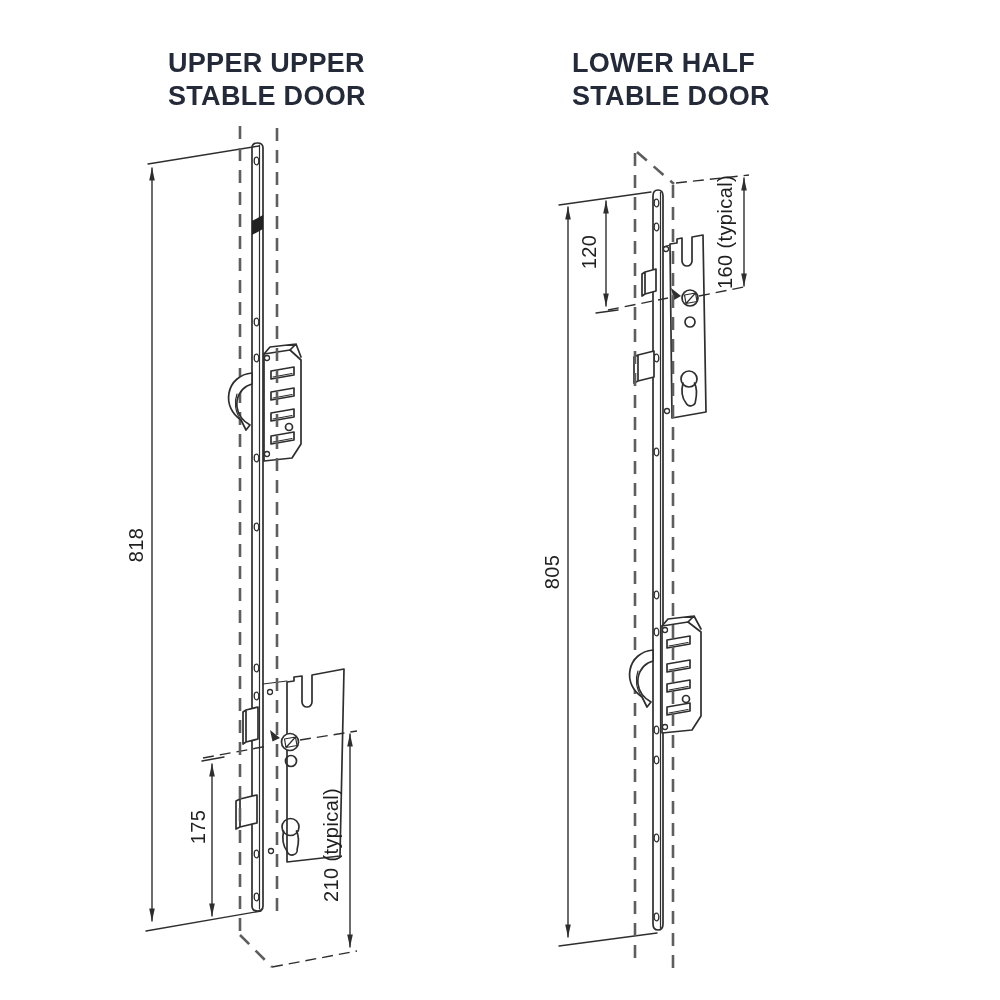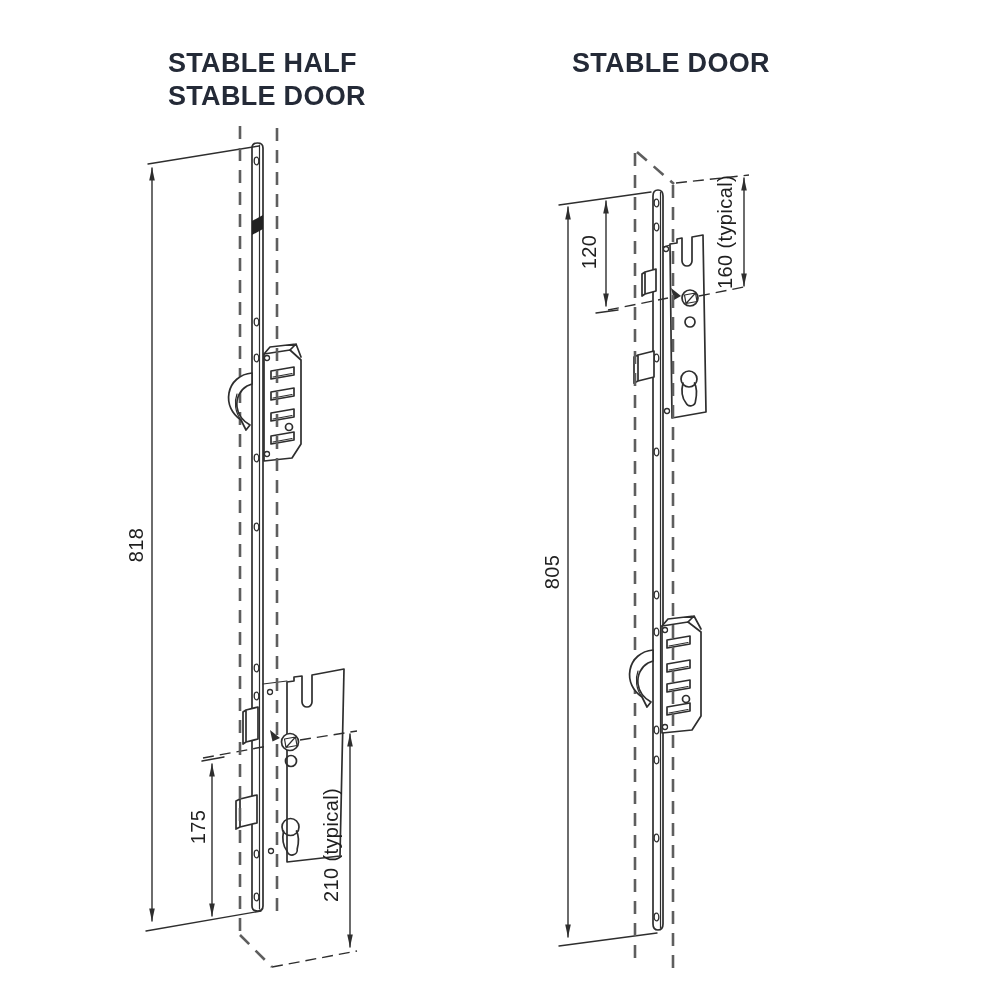--- a/index.html
+++ b/index.html
@@ -15,24 +15,25 @@
   .datum{fill:none;stroke:#2e2e2e;stroke-width:1.4;stroke-dasharray:11 6;}
   .dash{fill:none;stroke:#5e5e5e;stroke-width:2.6;stroke-dasharray:13 9;}
   .dimtext{font-family:"Liberation Sans",sans-serif;font-size:20px;letter-spacing:.4px;}
 </style>
 </head>
 <body>
 
 <div class="canvas">
 
   <div class="title" style="left:168px;">
-    <div>STABLE HALF</div>
+    <div>UPPER UPPER</div>
     <div>STABLE DOOR</div>
   </div>
   <div class="title" style="left:572px;">
+    <div>LOWER HALF</div>
     <div>STABLE DOOR</div>
   </div>
 
   <svg width="1000" height="1000" viewBox="0 0 1000 1000">
     <defs>
       <marker id="arw" viewBox="0 0 14 8" refX="13" refY="4" markerWidth="14" markerHeight="8" orient="auto-start-reverse" markerUnits="userSpaceOnUse">
         <path d="M0.5,1.2 L13.5,4 L0.5,6.8 Z" fill="#2e2e2e"></path>
       </marker>
       <g id="slot">
         <path class="ln" d="M0,4 L23,0 L23,8 L0,12 Z"></path>

